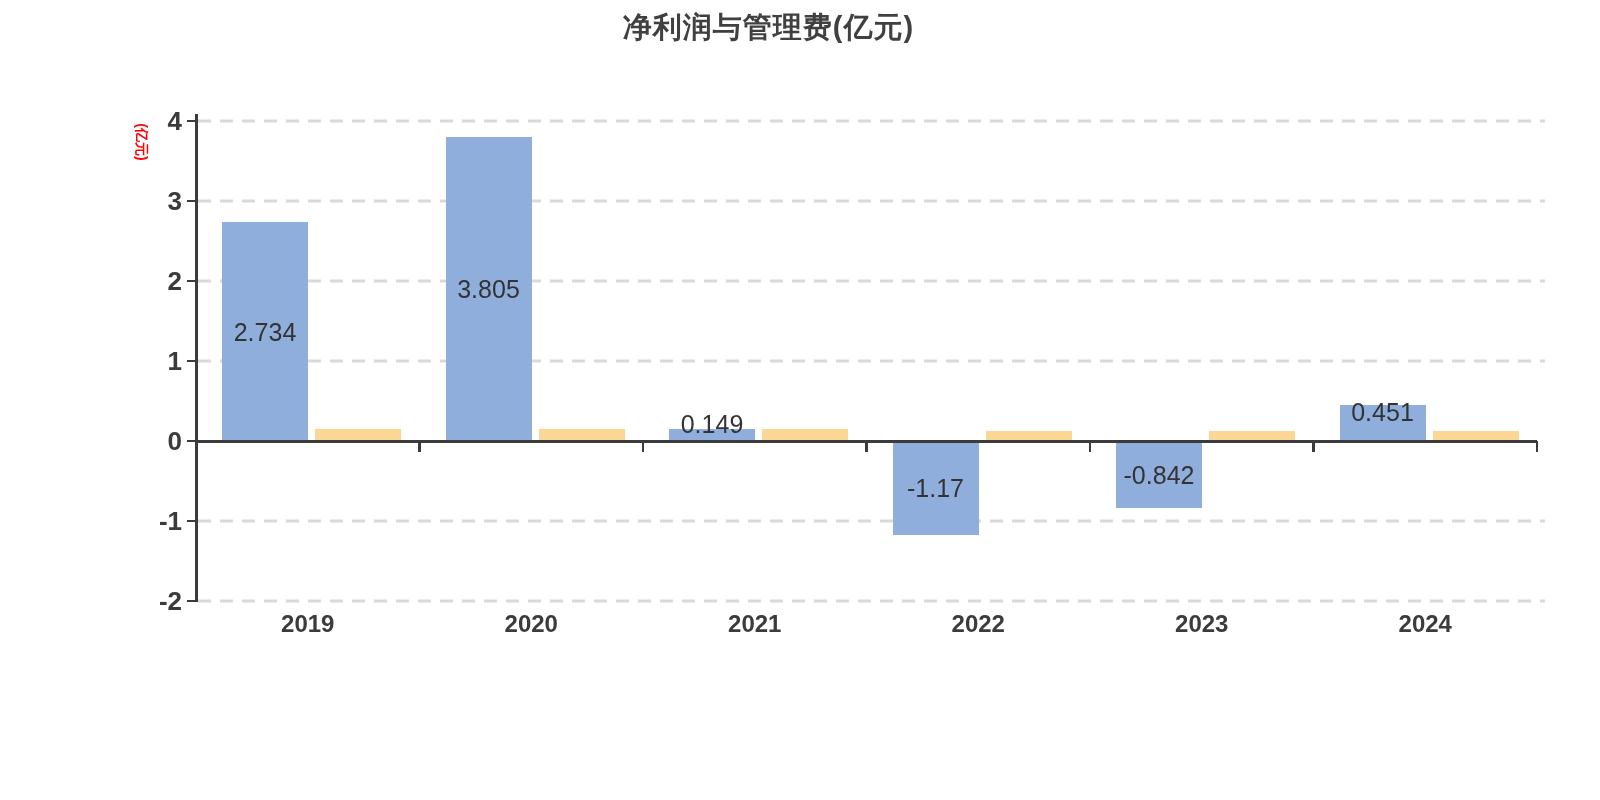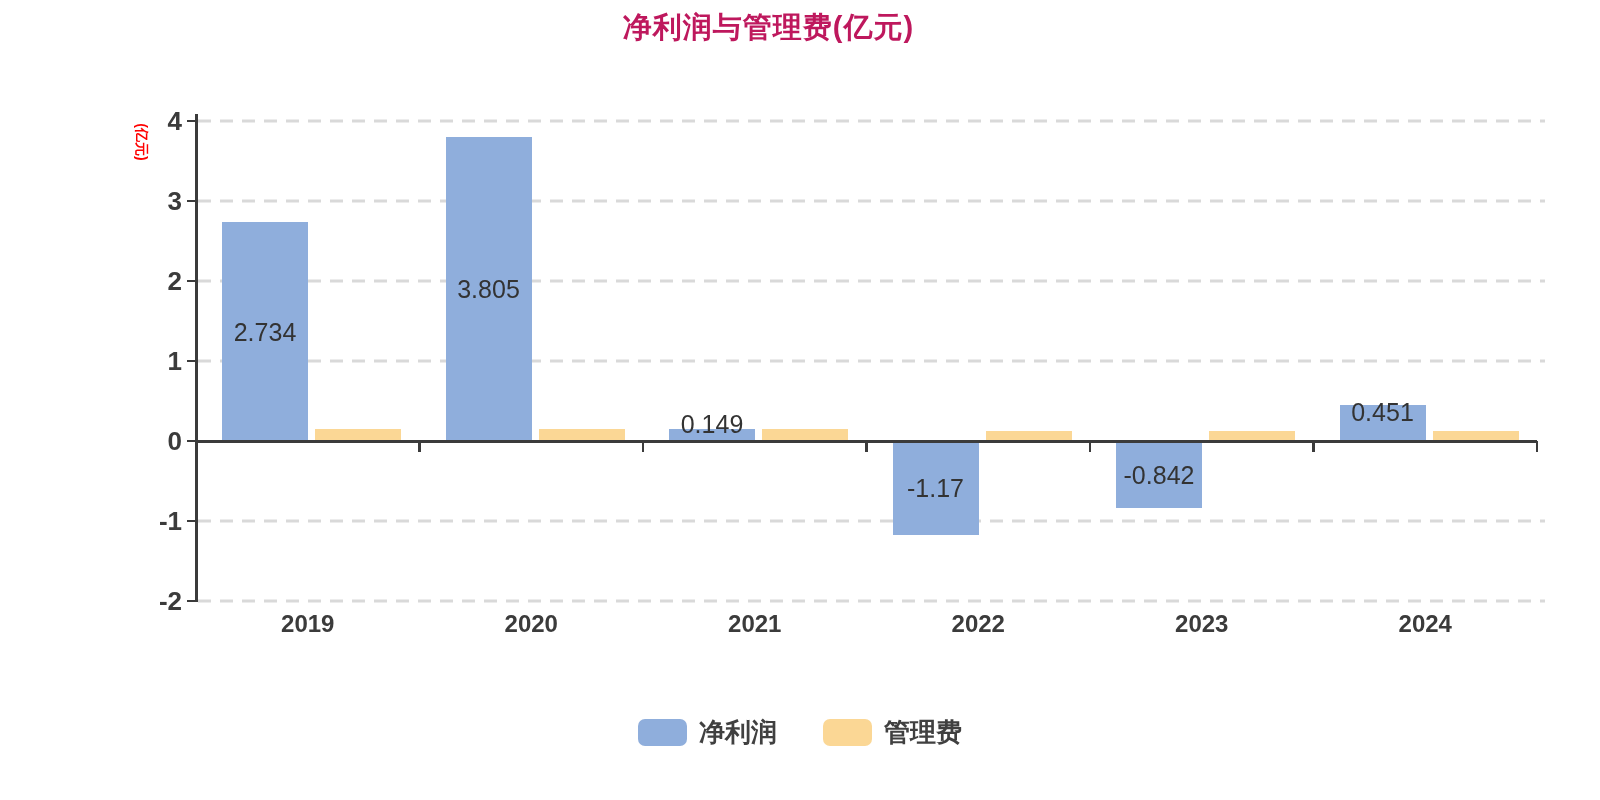--- a/index.html
+++ b/index.html
@@ -52,21 +52,21 @@
     text-align: center;
     font-size: 18px;
     font-weight: 700;
   }
 </style>
 </head>
 <body>
 
 <div class="page">
 
-  <div class="chart-title" style="color: #be185d;">净利润与管理费(亿元)</div>
+  <div class="chart-title" style="color: #404040;">净利润与管理费(亿元)</div>
 
   <div class="y-unit-label" style="color: rgb(255, 0, 0);">(亿元)</div>
 
   <svg id="chart-svg" width="1600" height="690" viewBox="0 0 1600 690">
       <line x1="198" y1="121" x2="1545" y2="121" stroke="#D9D9D9" stroke-width="3" stroke-dasharray="13 9"></line>
       <line x1="198" y1="201" x2="1545" y2="201" stroke="#D9D9D9" stroke-width="3" stroke-dasharray="13 9"></line>
       <line x1="198" y1="281" x2="1545" y2="281" stroke="#D9D9D9" stroke-width="3" stroke-dasharray="13 9"></line>
       <line x1="198" y1="361" x2="1545" y2="361" stroke="#D9D9D9" stroke-width="3" stroke-dasharray="13 9"></line>
       <line x1="198" y1="521" x2="1545" y2="521" stroke="#D9D9D9" stroke-width="3" stroke-dasharray="13 9"></line>
       <line x1="198" y1="601" x2="1545" y2="601" stroke="#D9D9D9" stroke-width="3" stroke-dasharray="13 9"></line>
@@ -111,25 +111,15 @@
       <text x="1159" y="483.68" text-anchor="middle" class="vlabel">-0.842</text>
       <text x="1382.5" y="420.96" text-anchor="middle" class="vlabel">0.451</text>
       <text x="307.75" y="632" text-anchor="middle" class="xtick">2019</text>
       <text x="531.25" y="632" text-anchor="middle" class="xtick">2020</text>
       <text x="754.75" y="632" text-anchor="middle" class="xtick">2021</text>
       <text x="978.25" y="632" text-anchor="middle" class="xtick">2022</text>
       <text x="1201.75" y="632" text-anchor="middle" class="xtick">2023</text>
       <text x="1425.25" y="632" text-anchor="middle" class="xtick">2024</text>
     </svg>
 
-  <div class="legend">
-    <div class="legend-item">
-      <span class="swatch" style="background: rgb(143, 174, 220);"></span>
-      <span class="legend-label">净利润</span>
-    </div>
-    <div class="legend-item">
-      <span class="swatch" style="background: rgb(251, 215, 149);"></span>
-      <span class="legend-label">管理费</span>
-    </div>
-  </div>
 
 
 </div>
 
 </body></html>

